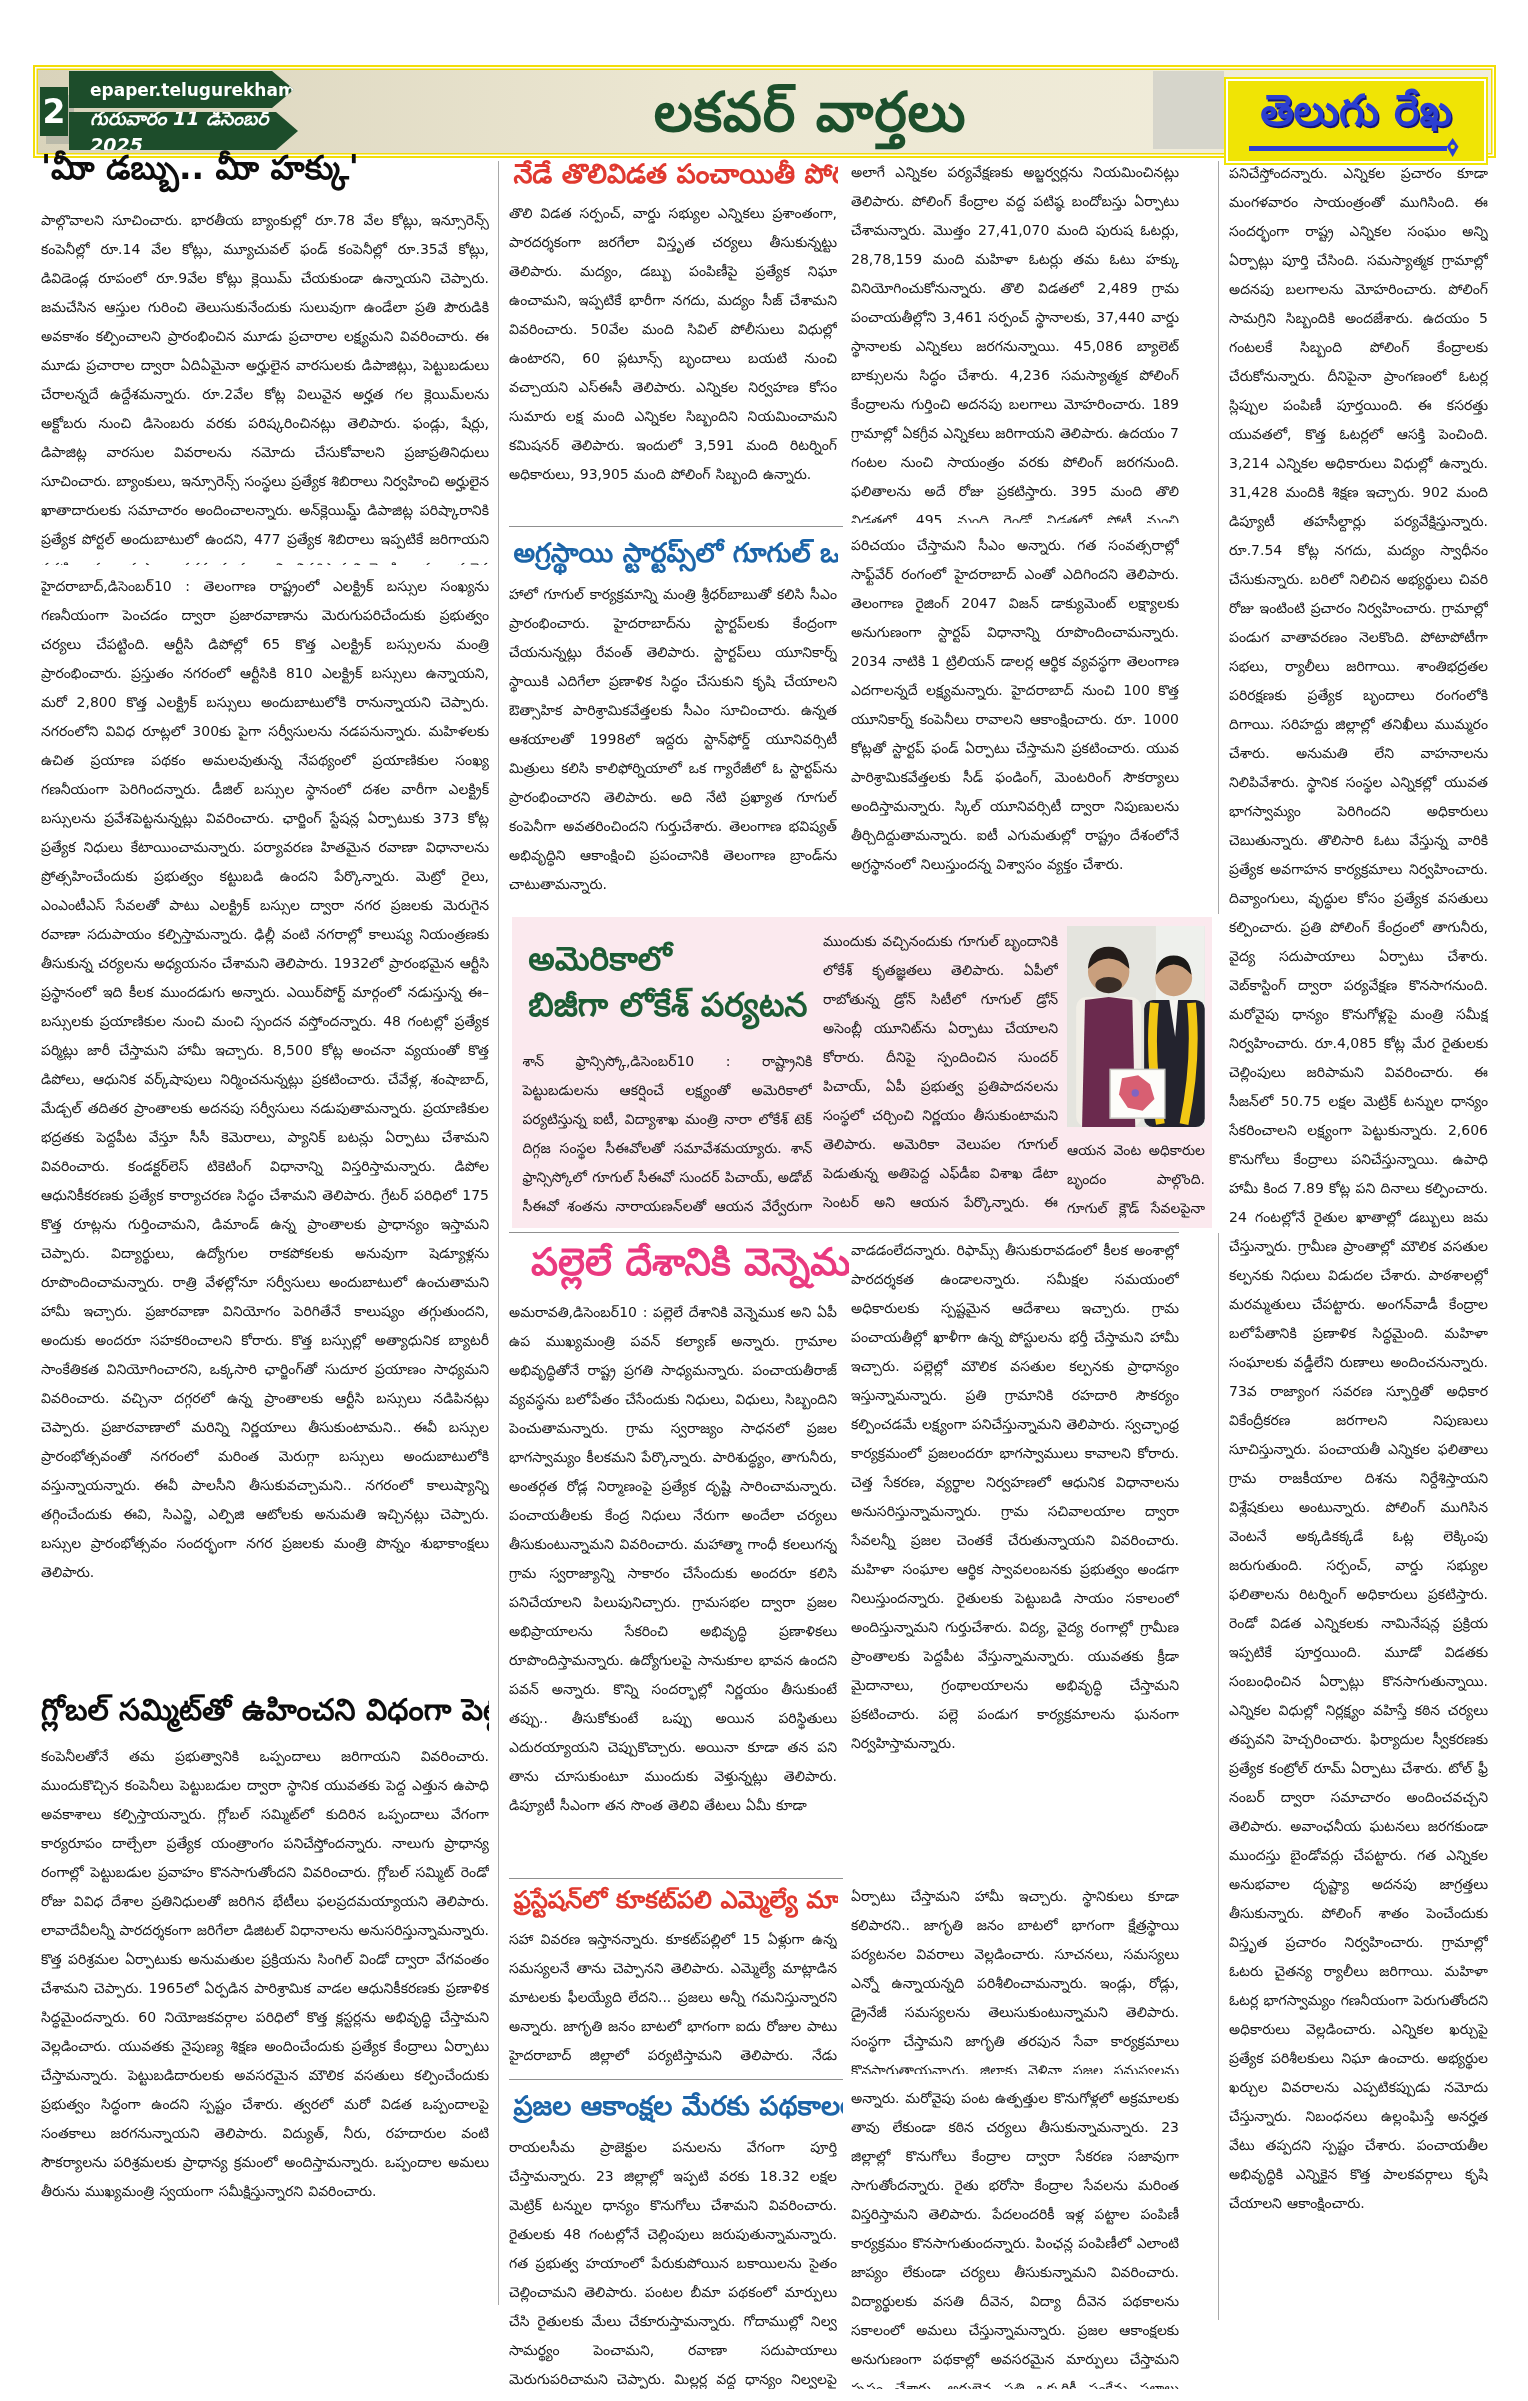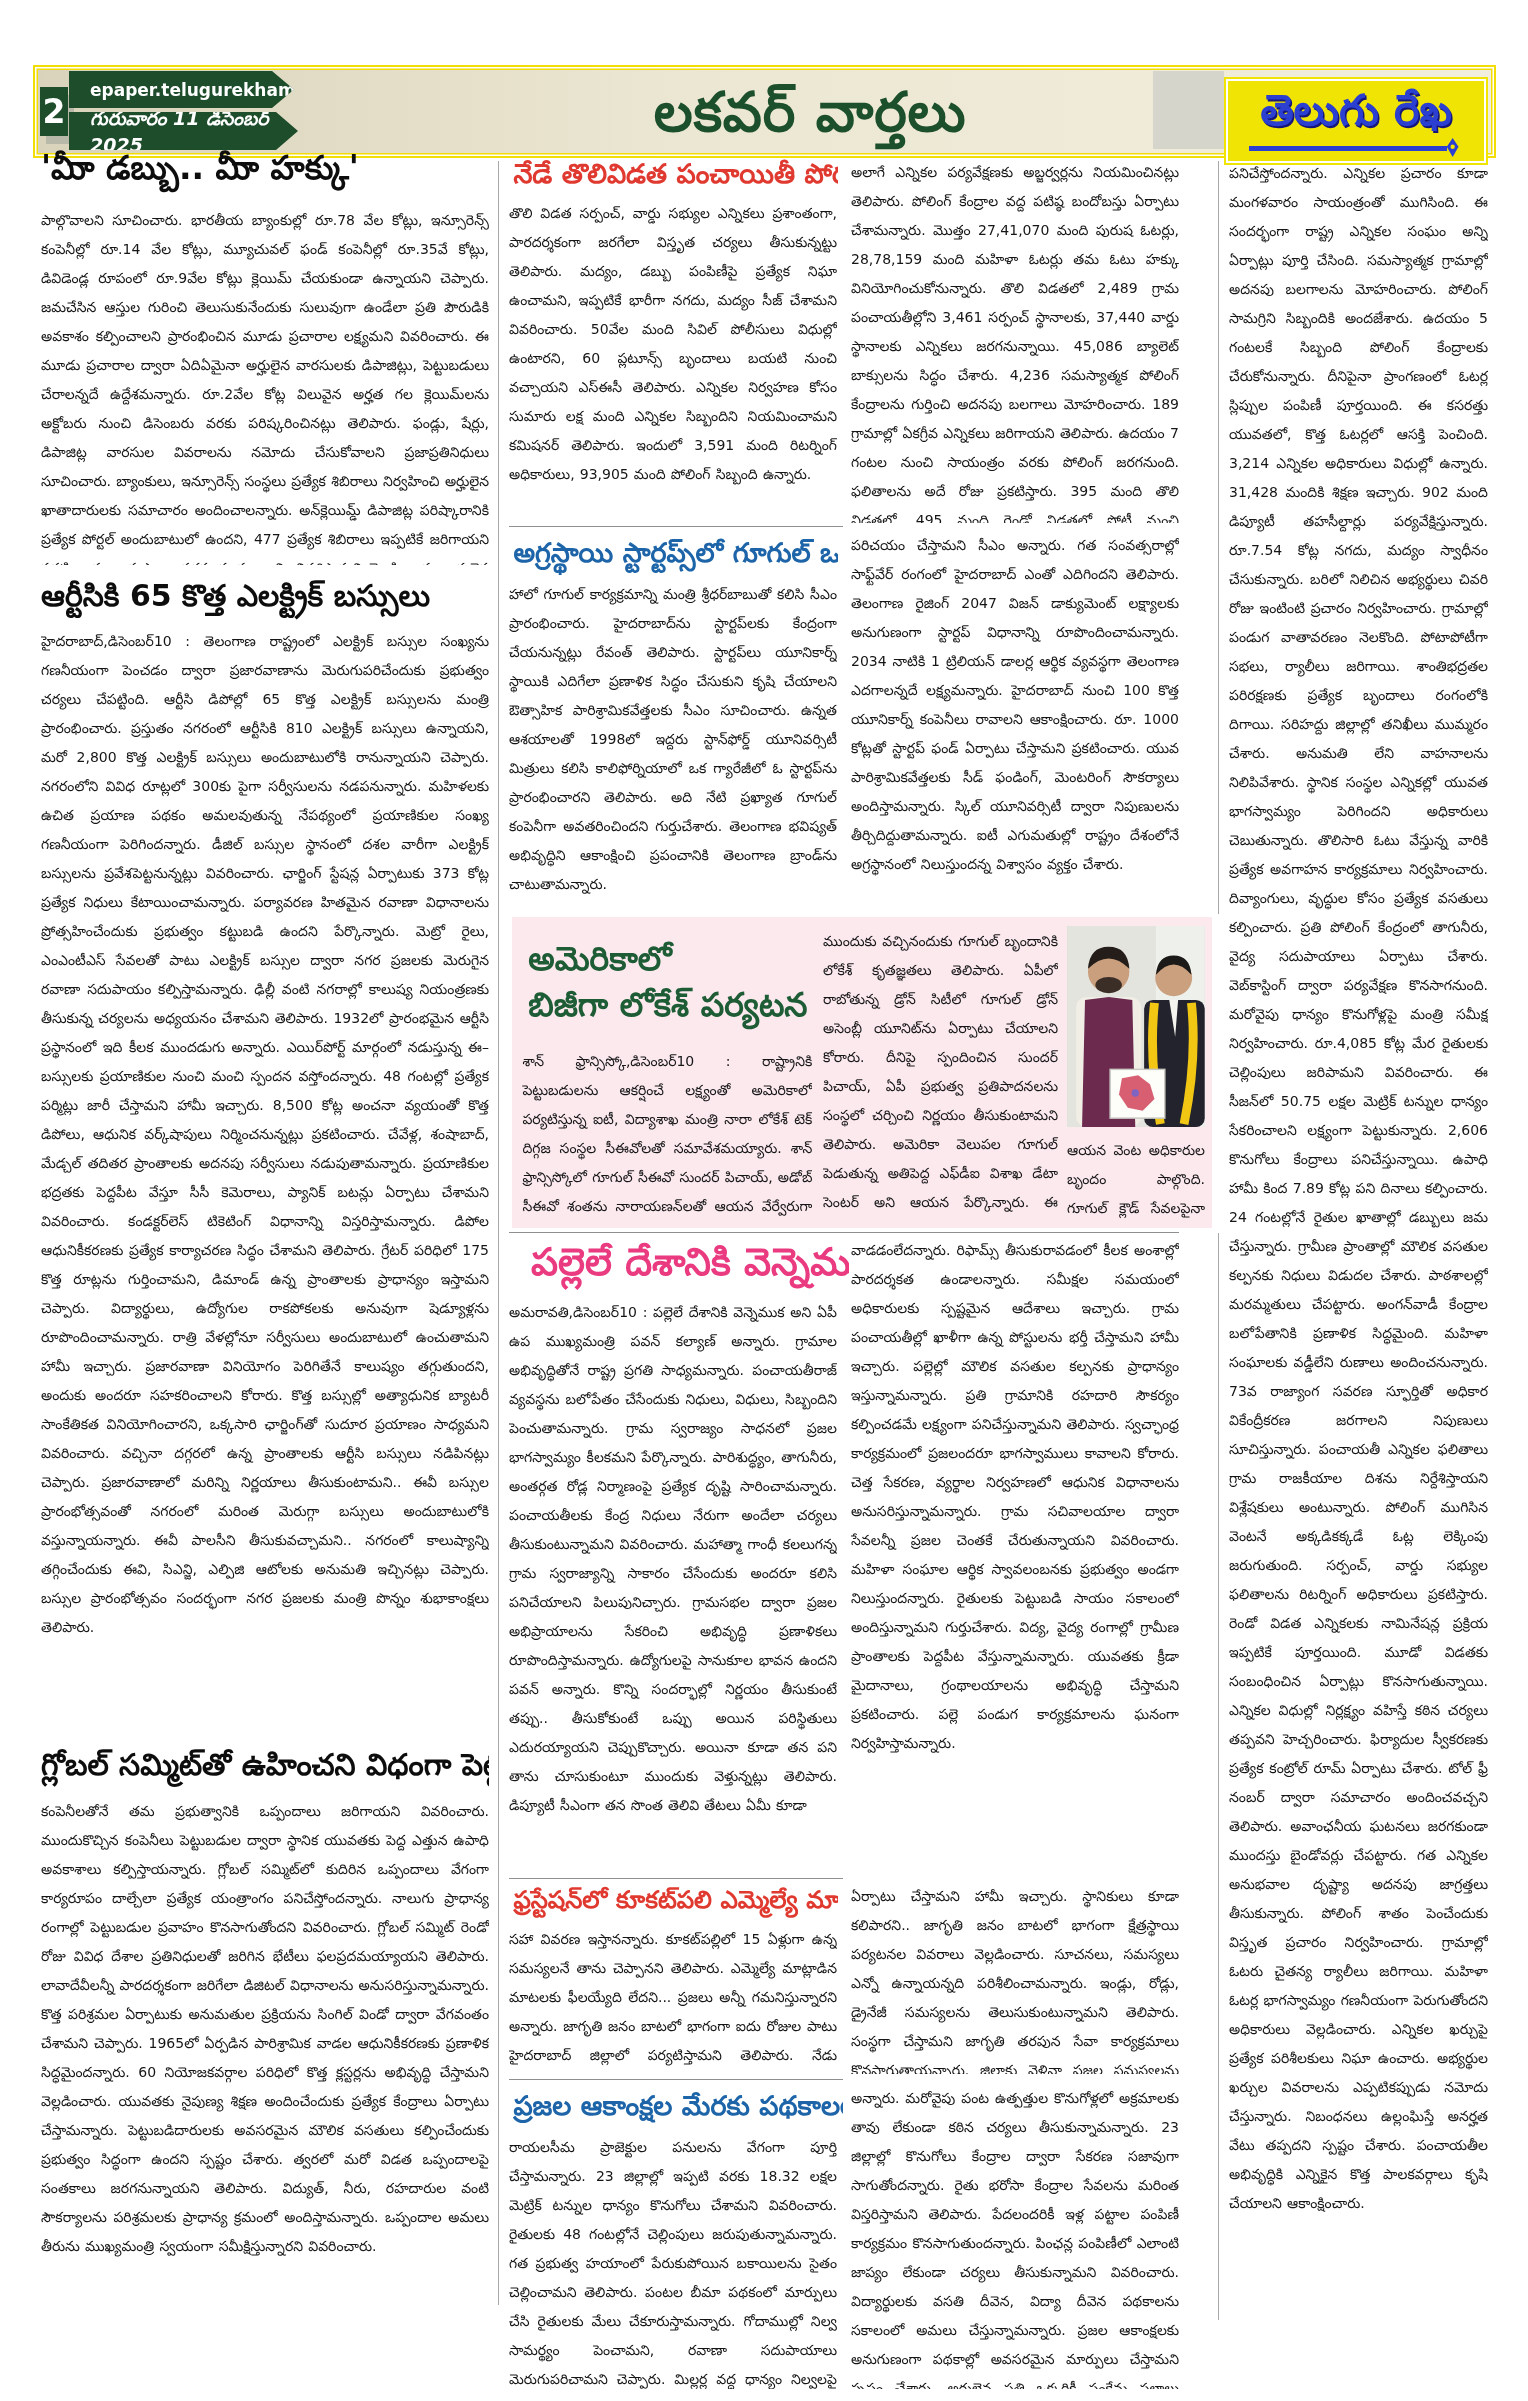--- a/index.html
+++ b/index.html
@@ -65,21 +65,20 @@
     </span>
   </div>
 
   <div class="abs vrule" style="left:498px;top:161px;height:2144px;"></div>
   <div class="abs vrule" style="left:1218px;top:161px;height:753px;"></div>
   <div class="abs vrule" style="left:1218px;top:1233px;height:1087px;"></div>
 
   <div class="abs" style="left:41px;top:144px;width:448px;height:2152px;">
     <div class="hd hd-black-lg" style="margin-top:4.4px;">'మీా డబ్బు..  మీా హక్కు'</div>
     <div class="col" style="margin-top:10.4px;height:359px;">పాల్గొవాలని సూచించారు. భారతీయ బ్యాంకుల్లో రూ.78 వేల కోట్లు, ఇన్సూరెన్స్ కంపెనీల్లో రూ.14 వేల కోట్లు, మ్యూచువల్ ఫండ్ కంపెనీల్లో రూ.35వే కోట్లు, డివిడెండ్ల రూపంలో రూ.9వేల కోట్లు క్లెయిమ్ చేయకుండా ఉన్నాయని చెప్పారు. జమచేసిన ఆస్తుల గురించి తెలుసుకునేందుకు సులువుగా ఉండేలా ప్రతి పౌరుడికి అవకాశం కల్పించాలని ప్రారంభించిన మూడు ప్రచారాల లక్ష్యమని వివరించారు. ఈ మూడు ప్రచారాల ద్వారా ఏదిఏమైనా అర్హులైన వారసులకు డిపాజిట్లు, పెట్టుబడులు చేరాలన్నదే ఉద్దేశమన్నారు. రూ.2వేల కోట్ల విలువైన అర్హత గల క్లెయిమ్‌లను అక్టోబరు నుంచి డిసెంబరు వరకు పరిష్కరించినట్లు తెలిపారు. ఫండ్లు, షేర్లు, డిపాజిట్ల వారసుల వివరాలను నమోదు చేసుకోవాలని ప్రజాప్రతినిధులు సూచించారు. బ్యాంకులు, ఇన్సూరెన్స్ సంస్థలు ప్రత్యేక శిబిరాలు నిర్వహించి అర్హులైన ఖాతాదారులకు సమాచారం అందించాలన్నారు. అన్‌క్లెయిమ్డ్ డిపాజిట్ల పరిష్కారానికి ప్రత్యేక పోర్టల్ అందుబాటులో ఉందని, 477 ప్రత్యేక శిబిరాలు ఇప్పటికే జరిగాయని ప్రకటించారు. గ్రామస్థాయి వరకు ఈ ప్రచారాన్ని విస్తరిస్తామని వెల్లడించారు. అర్హులైన ప్రతి ఒక్కరికీ తమ సొమ్ము తిరిగి అందాలన్నదే లక్ష్యమని పునరుద్ఘాటించారు.</div>
-    <div class="hd hd-black" style="margin-top:13.3px;">ఆర్టీసికి 65 కొత్త ఎలక్ట్రిక్ బస్సులు</div>
     <div class="col" style="margin-top:7.4px;height:1108px;">హైదరాబాద్,డిసెంబర్10 :  తెలంగాణ రాష్ట్రంలో ఎలక్ట్రిక్ బస్సుల సంఖ్యను గణనీయంగా పెంచడం ద్వారా ప్రజారవాణాను మెరుగుపరిచేందుకు ప్రభుత్వం చర్యలు చేపట్టింది. ఆర్టీసి డిపోల్లో 65 కొత్త ఎలక్ట్రిక్ బస్సులను మంత్రి ప్రారంభించారు. ప్రస్తుతం నగరంలో ఆర్టీసికి 810 ఎలక్ట్రిక్ బస్సులు ఉన్నాయని, మరో 2,800 కొత్త ఎలక్ట్రిక్ బస్సులు అందుబాటులోకి రానున్నాయని చెప్పారు. నగరంలోని వివిధ రూట్లలో 300కు పైగా సర్వీసులను నడపనున్నారు. మహిళలకు ఉచిత ప్రయాణ పథకం అమలవుతున్న నేపథ్యంలో ప్రయాణికుల సంఖ్య గణనీయంగా పెరిగిందన్నారు. డీజిల్ బస్సుల స్థానంలో దశల వారీగా ఎలక్ట్రిక్ బస్సులను ప్రవేశపెట్టనున్నట్లు వివరించారు. ఛార్జింగ్ స్టేషన్ల ఏర్పాటుకు 373 కోట్ల ప్రత్యేక నిధులు కేటాయించామన్నారు. పర్యావరణ హితమైన రవాణా విధానాలను ప్రోత్సహించేందుకు ప్రభుత్వం కట్టుబడి ఉందని పేర్కొన్నారు. మెట్రో రైలు, ఎంఎంటీఎస్ సేవలతో పాటు ఎలక్ట్రిక్ బస్సుల ద్వారా నగర ప్రజలకు మెరుగైన రవాణా సదుపాయం కల్పిస్తామన్నారు. ఢిల్లీ వంటి నగరాల్లో కాలుష్య నియంత్రణకు తీసుకున్న చర్యలను అధ్యయనం చేశామని తెలిపారు. 1932లో ప్రారంభమైన ఆర్టీసి ప్రస్థానంలో ఇది కీలక ముందడుగు అన్నారు. ఎయిర్‌పోర్ట్ మార్గంలో నడుస్తున్న ఈ–బస్సులకు ప్రయాణికుల నుంచి మంచి స్పందన వస్తోందన్నారు. 48 గంటల్లో ప్రత్యేక పర్మిట్లు జారీ చేస్తామని హామీ ఇచ్చారు. 8,500 కోట్ల అంచనా వ్యయంతో కొత్త డిపోలు, ఆధునిక వర్క్‌షాపులు నిర్మించనున్నట్లు ప్రకటించారు. చేవేళ్ల, శంషాబాద్, మేడ్చల్ తదితర ప్రాంతాలకు అదనపు సర్వీసులు నడుపుతామన్నారు. ప్రయాణికుల భద్రతకు పెద్దపీట వేస్తూ సీసీ కెమెరాలు, ప్యానిక్ బటన్లు ఏర్పాటు చేశామని వివరించారు. కండక్టర్‌లెస్ టికెటింగ్ విధానాన్ని విస్తరిస్తామన్నారు. డిపోల ఆధునికీకరణకు ప్రత్యేక కార్యాచరణ సిద్ధం చేశామని తెలిపారు. గ్రేటర్ పరిధిలో 175 కొత్త రూట్లను గుర్తించామని, డిమాండ్ ఉన్న ప్రాంతాలకు ప్రాధాన్యం ఇస్తామని చెప్పారు. విద్యార్థులు, ఉద్యోగుల రాకపోకలకు అనువుగా షెడ్యూళ్లను రూపొందించామన్నారు. రాత్రి వేళల్లోనూ సర్వీసులు అందుబాటులో ఉంచుతామని హామీ ఇచ్చారు. ప్రజారవాణా వినియోగం పెరిగితేనే కాలుష్యం తగ్గుతుందని, అందుకు అందరూ సహకరించాలని కోరారు. కొత్త బస్సుల్లో అత్యాధునిక బ్యాటరీ సాంకేతికత వినియోగించారని, ఒక్కసారి ఛార్జింగ్‌తో సుదూర ప్రయాణం సాధ్యమని వివరించారు. వచ్చినా దగ్గరలో ఉన్న ప్రాంతాలకు ఆర్టీసి బస్సులు నడిపినట్లు చెప్పారు. ప్రజారవాణాలో మరిన్ని నిర్ణయాలు తీసుకుంటామని.. ఈవీ బస్సుల ప్రారంభోత్సవంతో నగరంలో మరింత మెరుగ్గా బస్సులు అందుబాటులోకి వస్తున్నాయన్నారు. ఈవీ పాలసీని తీసుకువచ్చామని.. నగరంలో కాలుష్యాన్ని తగ్గించేందుకు ఈవి, సిఎన్జి, ఎల్పిజి ఆటోలకు అనుమతి ఇచ్చినట్లు చెప్పారు. బస్సుల ప్రారంభోత్సవం సందర్భంగా నగర ప్రజలకు మంత్రి పొన్నం శుభాకాంక్షలు తెలిపారు.</div>
     <div class="hd hd-black" style="margin-top:12px;">గ్లోబల్ సమ్మిట్‌తో  ఉహించని విధంగా పెట్టుబడులు</div>
     <div class="col" style="margin-top:7.4px;height:488px;">కంపెనీలతోనే తమ ప్రభుత్వానికి ఒప్పందాలు జరిగాయని వివరించారు. ముందుకొచ్చిన కంపెనీలు పెట్టుబడుల ద్వారా స్థానిక యువతకు పెద్ద ఎత్తున ఉపాధి అవకాశాలు కల్పిస్తాయన్నారు. గ్లోబల్ సమ్మిట్‌లో కుదిరిన ఒప్పందాలు వేగంగా కార్యరూపం దాల్చేలా ప్రత్యేక యంత్రాంగం పనిచేస్తోందన్నారు. నాలుగు ప్రాధాన్య రంగాల్లో పెట్టుబడుల ప్రవాహం కొనసాగుతోందని వివరించారు. గ్లోబల్ సమ్మిట్ రెండో రోజు వివిధ దేశాల ప్రతినిధులతో జరిగిన భేటీలు ఫలప్రదమయ్యాయని తెలిపారు. లావాదేవీలన్నీ పారదర్శకంగా జరిగేలా డిజిటల్ విధానాలను అనుసరిస్తున్నామన్నారు. కొత్త పరిశ్రమల ఏర్పాటుకు అనుమతుల ప్రక్రియను సింగిల్ విండో ద్వారా వేగవంతం చేశామని చెప్పారు. 1965లో ఏర్పడిన పారిశ్రామిక వాడల ఆధునికీకరణకు ప్రణాళిక సిద్ధమైందన్నారు. 60 నియోజకవర్గాల పరిధిలో కొత్త క్లస్టర్లను అభివృద్ధి చేస్తామని వెల్లడించారు. యువతకు నైపుణ్య శిక్షణ అందించేందుకు ప్రత్యేక కేంద్రాలు ఏర్పాటు చేస్తామన్నారు. పెట్టుబడిదారులకు అవసరమైన మౌలిక వసతులు కల్పించేందుకు ప్రభుత్వం సిద్ధంగా ఉందని స్పష్టం చేశారు. త్వరలో మరో విడత ఒప్పందాలపై సంతకాలు జరగనున్నాయని తెలిపారు. విద్యుత్, నీరు, రహదారుల వంటి సౌకర్యాలను పరిశ్రమలకు ప్రాధాన్య క్రమంలో అందిస్తామన్నారు. ఒప్పందాల అమలు తీరును ముఖ్యమంత్రి స్వయంగా సమీక్షిస్తున్నారని వివరించారు.</div>
   </div>
 
   <div class="abs" style="left:509px;top:158px;width:670px;height:368px;">
     <div class="hd hd-red" style="position:absolute;left:4.4px;top:0;width:325px;">నేడే తొలివిడత పంచాయితీ పోరు</div>
     <div class="col" style="position:absolute;left:0;top:41px;width:328px;height:322px;">తొలి విడత సర్పంచ్, వార్డు సభ్యుల ఎన్నికలు ప్రశాంతంగా, పారదర్శకంగా జరగేలా విస్తృత చర్యలు తీసుకున్నట్టు తెలిపారు. మద్యం, డబ్బు పంపిణీపై ప్రత్యేక నిఘా ఉంచామని, ఇప్పటికే భారీగా నగదు, మద్యం సీజ్ చేశామని వివరించారు. 50వేల మంది సివిల్ పోలీసులు విధుల్లో ఉంటారని, 60 ప్లటూన్స్ బృందాలు బయటి నుంచి వచ్చాయని ఎస్ఈసీ తెలిపారు. ఎన్నికల నిర్వహణ కోసం సుమారు లక్ష మంది ఎన్నికల సిబ్బందిని నియమించామని కమిషనర్ తెలిపారు. ఇందులో 3,591 మంది రిటర్నింగ్ అధికారులు, 93,905 మంది పోలింగ్ సిబ్బంది ఉన్నారు.</div>
     <div class="col" style="position:absolute;left:342px;top:0;width:328px;height:365px;">అలాగే ఎన్నికల పర్యవేక్షణకు అబ్జర్వర్లను నియమించినట్లు తెలిపారు. పోలింగ్ కేంద్రాల వద్ద పటిష్ఠ బందోబస్తు ఏర్పాటు చేశామన్నారు. మొత్తం 27,41,070 మంది పురుష ఓటర్లు, 28,78,159 మంది మహిళా ఓటర్లు తమ ఓటు హక్కు వినియోగించుకోనున్నారు. తొలి విడతలో 2,489 గ్రామ పంచాయతీల్లోని 3,461 సర్పంచ్ స్థానాలకు, 37,440 వార్డు స్థానాలకు ఎన్నికలు జరగనున్నాయి. 45,086 బ్యాలెట్ బాక్సులను సిద్ధం చేశారు. 4,236 సమస్యాత్మక పోలింగ్ కేంద్రాలను గుర్తించి అదనపు బలగాలు మోహరించారు. 189 గ్రామాల్లో ఏకగ్రీవ ఎన్నికలు జరిగాయని తెలిపారు. ఉదయం 7 గంటల నుంచి సాయంత్రం వరకు పోలింగ్ జరగనుంది. ఫలితాలను అదే రోజు ప్రకటిస్తారు. 395 మంది తొలి విడతలో, 495 మంది రెండో విడతలో పోటీ నుంచి తప్పుకున్నారని వివరించారు.</div>
   </div>

